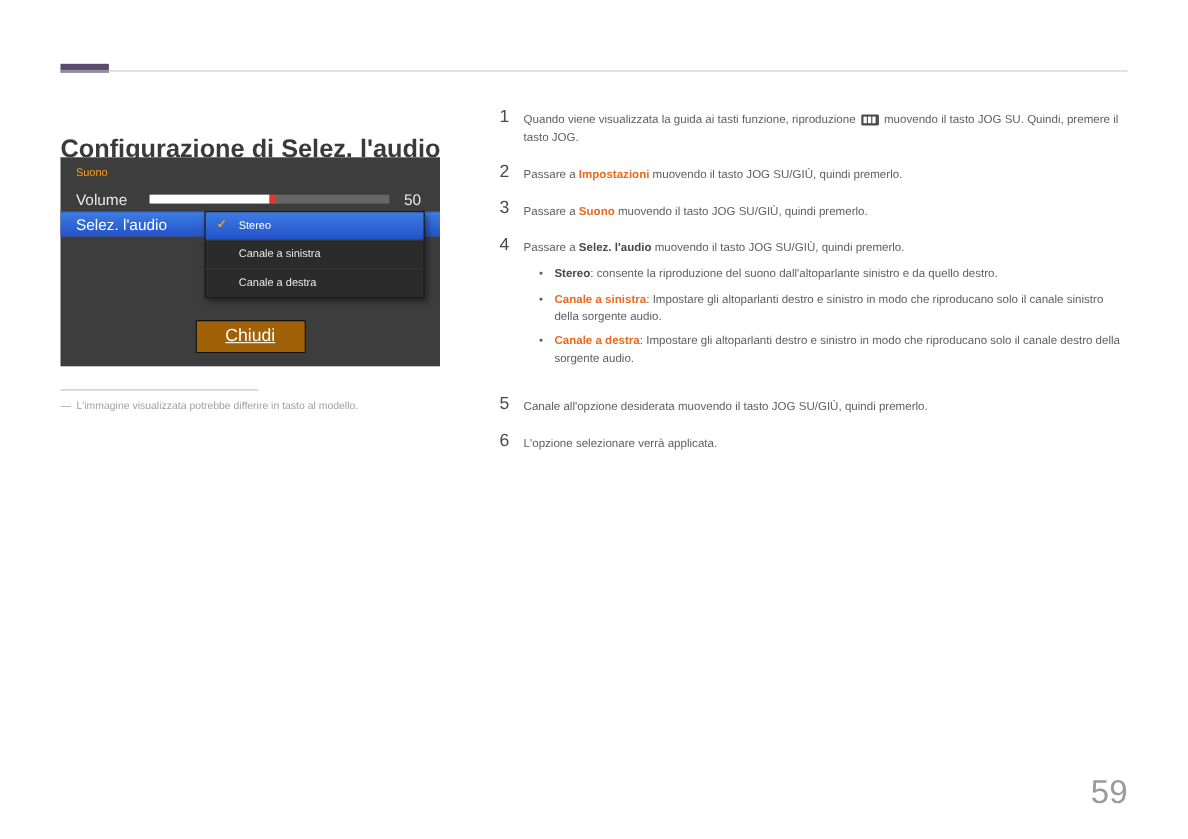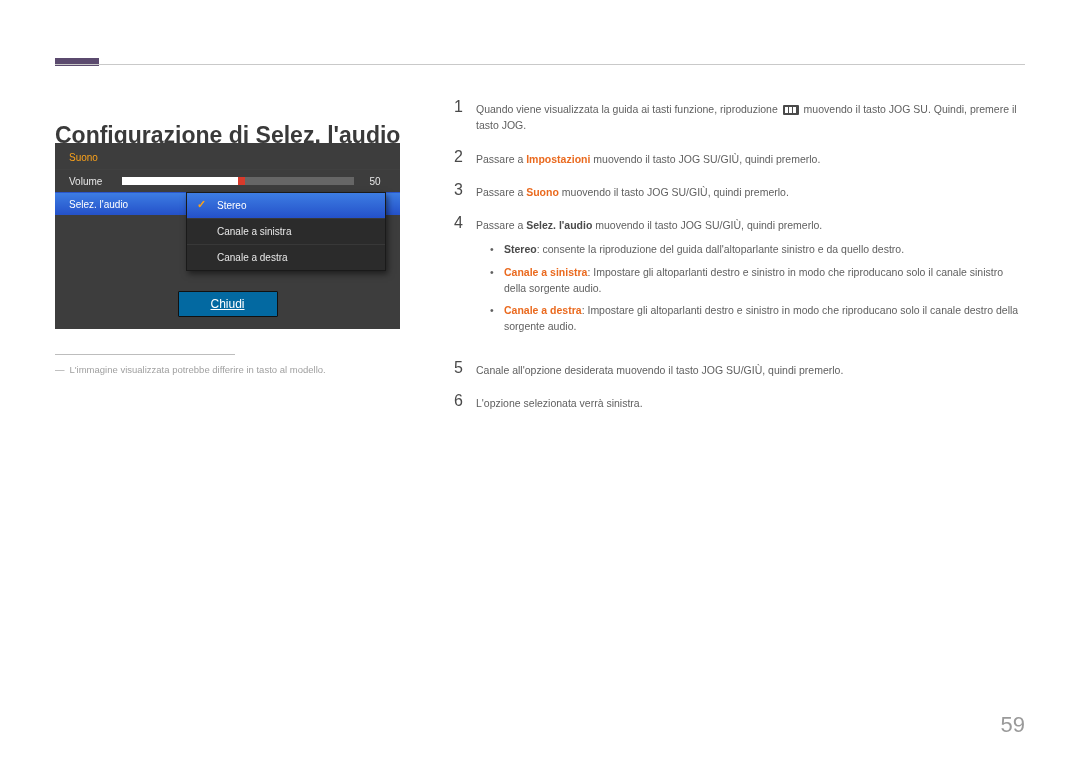--- a/index.html
+++ b/index.html
@@ -49,21 +49,21 @@
   .osd-menu-title {
     color: #f9a11b;
     font-size: 10px;
     padding: 8px 14px 6px 14px;
   }
   .osd-row {
     display: flex;
     align-items: center;
     padding: 6px 14px;
     border-top: 1px solid rgba(255,255,255,0.02);
-    font-size: 10px;
+    font-size: 14px;
     color: #e8e8e8;
     height: 23px;
   }
   .osd-row.selected {
     background: linear-gradient(#3d7de3, #2451c9);
     color: #fff;
   }
   .osd-volume-bar {
     flex: 1;
     height: 8px;
@@ -126,23 +126,23 @@
   }
   .osd-spacer { height: 68px; }
   .osd-close {
     text-align: center;
     padding: 8px 0 12px 0;
   }
   .osd-close-btn {
     display: inline-block;
     width: 100px;
     padding: 5px 0;
-    background: #0369a1;
+    background: #a16207;
     color: #fff;
-    font-size: 12px;
+    font-size: 16px;
     border: 1px solid #111;
     border-radius: 1px;
     text-decoration: underline;
   }
   .footnote-line {
     position: absolute;
     left: 55px;
     top: 354px;
     width: 180px;
     height: 1px;
@@ -219,21 +219,21 @@
     content: "•";
     position: absolute;
     left: 0;
     top: 0;
     color: #606060;
   }
   .page-number {
     position: absolute;
     right: 55px;
     bottom: 25px;
-    font-size: 22px;
+    font-size: 30px;
     color: #9a9a9a;
     font-weight: 300;
   }
 </style>
 </head>
 <body>
 
 <div class="top-accent"></div>
 <div class="top-line"></div>
 
@@ -298,32 +298,32 @@
     <div class="step-body">
       <span>Passare a </span><span class="highlight">Suono</span><span> muovendo il tasto JOG SU/GIÙ, quindi premerlo.</span>
     </div>
   </div>
 
   <div class="step">
     <div class="step-num">4</div>
     <div class="step-body">
       <span>Passare a </span><span class="bold">Selez. l'audio</span><span> muovendo il tasto JOG SU/GIÙ, quindi premerlo.</span>
       <ul class="sub-bullets">
-        <li><span class="bold">Stereo</span><span>: consente la riproduzione del guida dall'altoparlante sinistro e da quello destro.</span></li>
+        <li><span class="bold">Stereo</span><span>: consente la riproduzione del suono dall'altoparlante sinistro e da quello destro.</span></li>
         <li><span class="highlight">Canale a sinistra</span><span>: Impostare gli altoparlanti destro e sinistro in modo che riproducano solo il canale sinistro della sorgente audio.</span></li>
         <li><span class="highlight">Canale a destra</span><span>: Impostare gli altoparlanti destro e sinistro in modo che riproducano solo il canale destro della sorgente audio.</span></li>
       </ul>
     </div>
   </div>
 
   <div class="step">
     <div class="step-num">5</div>
     <div class="step-body">Canale all'opzione desiderata muovendo il tasto JOG SU/GIÙ, quindi premerlo.</div>
   </div>
 
   <div class="step">
     <div class="step-num">6</div>
-    <div class="step-body">L'opzione selezionata verrà sinistra.</div>
+    <div class="step-body">L'opzione selezionare verrà applicata.</div>
   </div>
 
 </div>
 
 <div class="page-number">59</div>
 
 </body></html>

